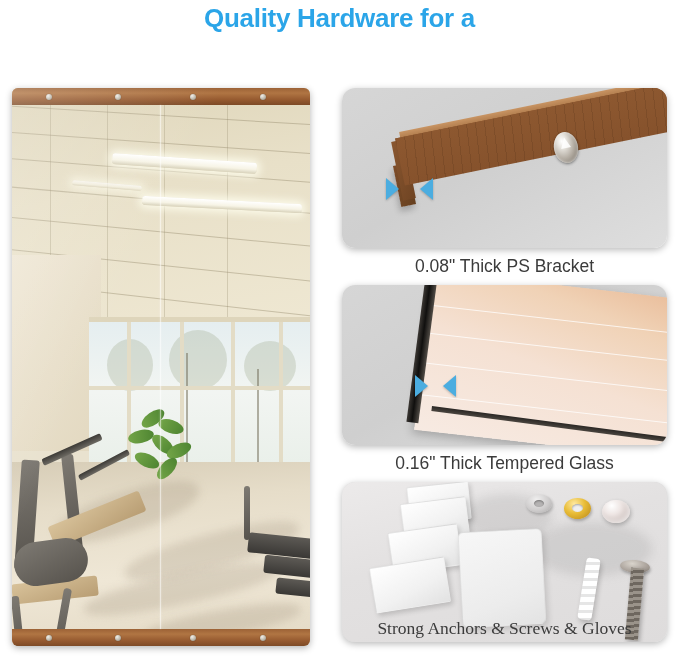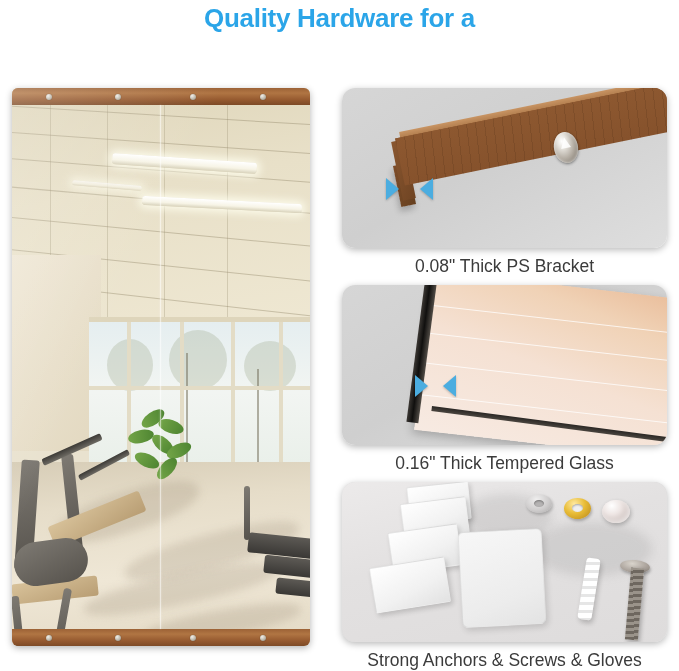--- a/index.html
+++ b/index.html
@@ -167,21 +167,21 @@
 
   .caption {
     position: absolute; left: 342px; width: 325px;
     text-align: center;
     color: #3b3b3b;
     font-size: 17.5px;
     line-height: 22px;
   }
   #caption-bracket { top: 255px; }
   #caption-glass   { top: 452px; }
-  #caption-parts   { top: 649px; }
+  #caption-parts   { top: 617px; font-family: Liberation Serif, serif; }
   .wood-face {
     position: absolute;
     left: 58px; top: 50px; width: 276px; height: 48px;
     transform: rotate(-11.5deg); transform-origin: left center;
     background:
       repeating-linear-gradient(95deg, rgba(76,44,20,.20) 0 1px, rgba(255,255,255,0) 1px 9px),
       linear-gradient(180deg,#8d5830 0%,#79492704 100%);
     background-color: #86522c;
   }
   .wood-top-edge {

